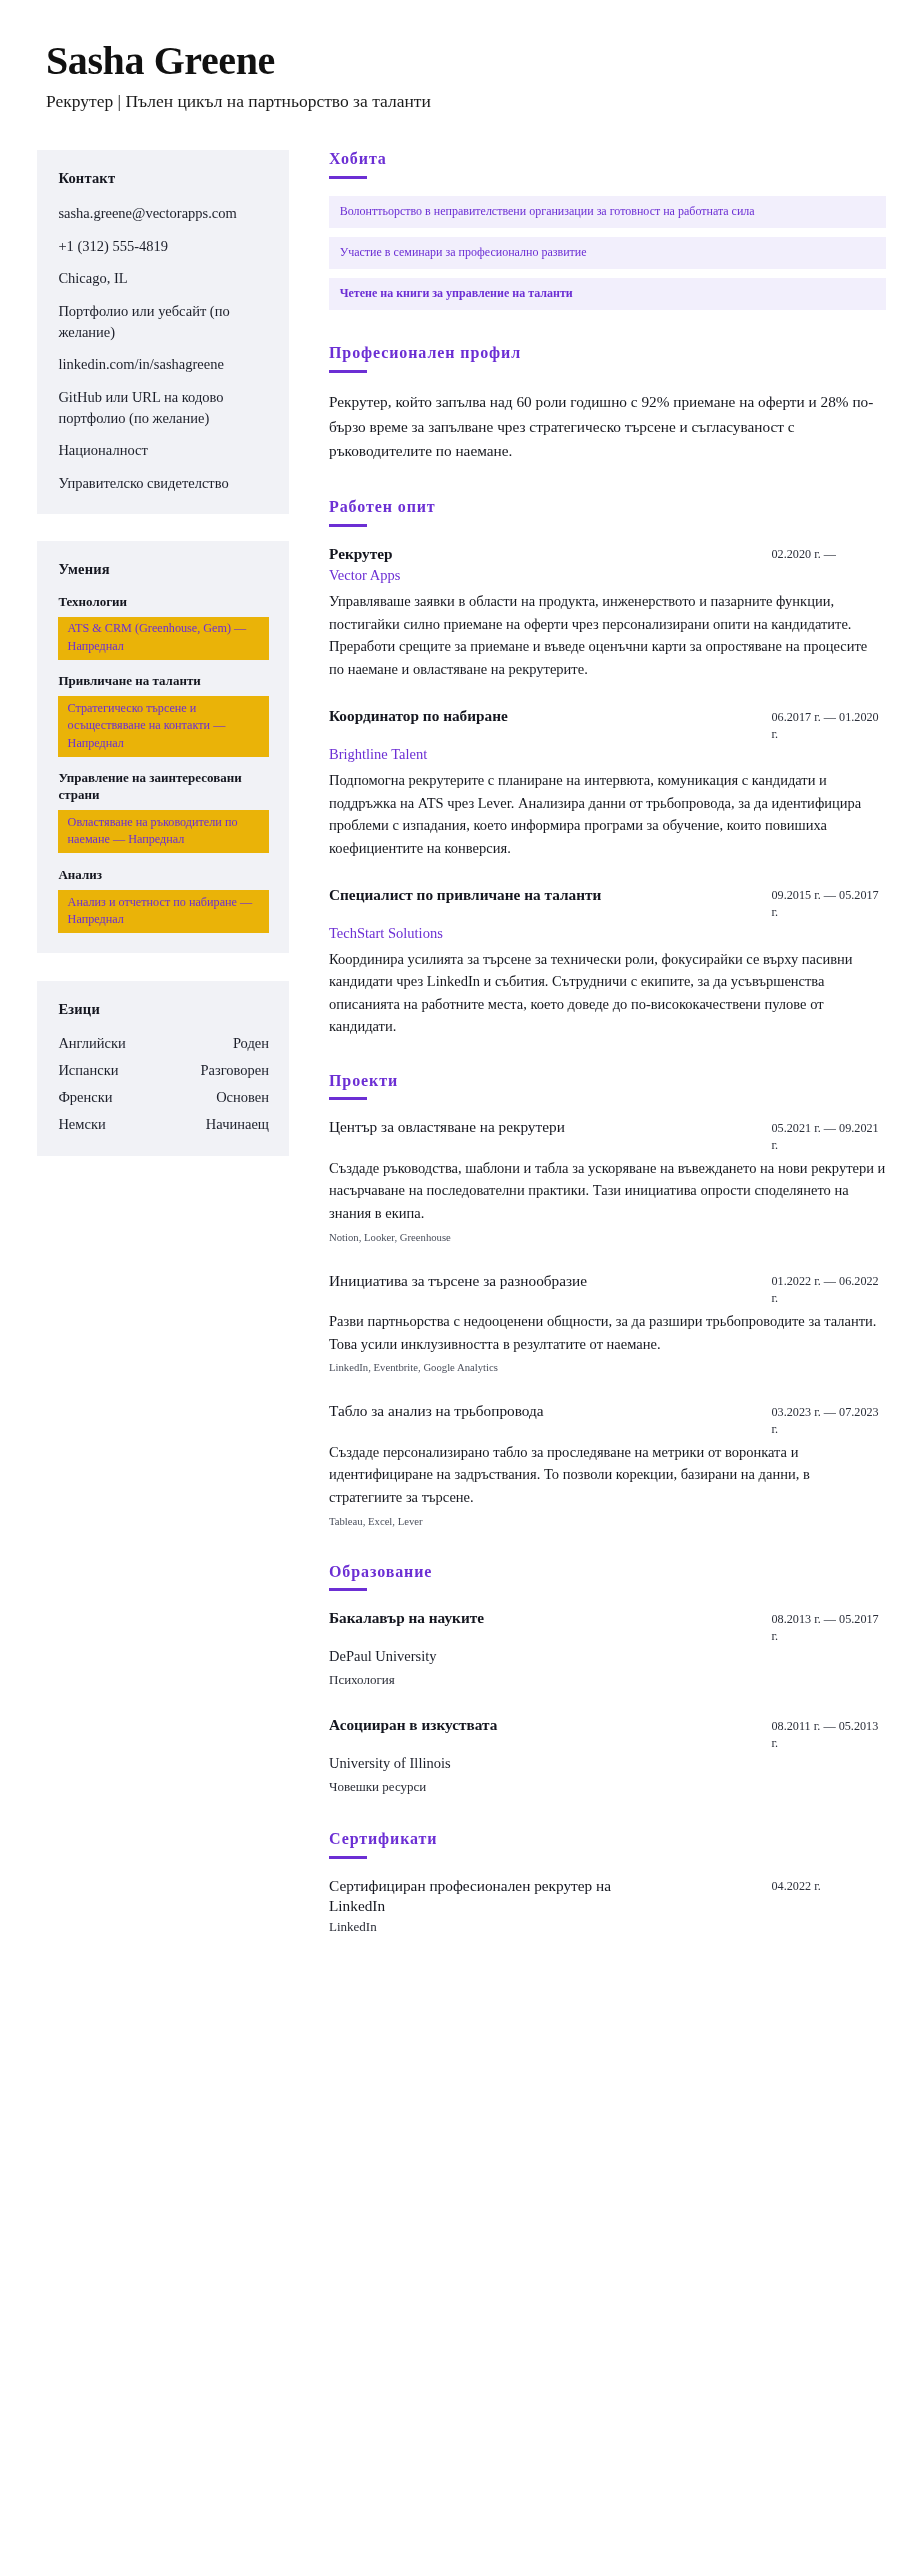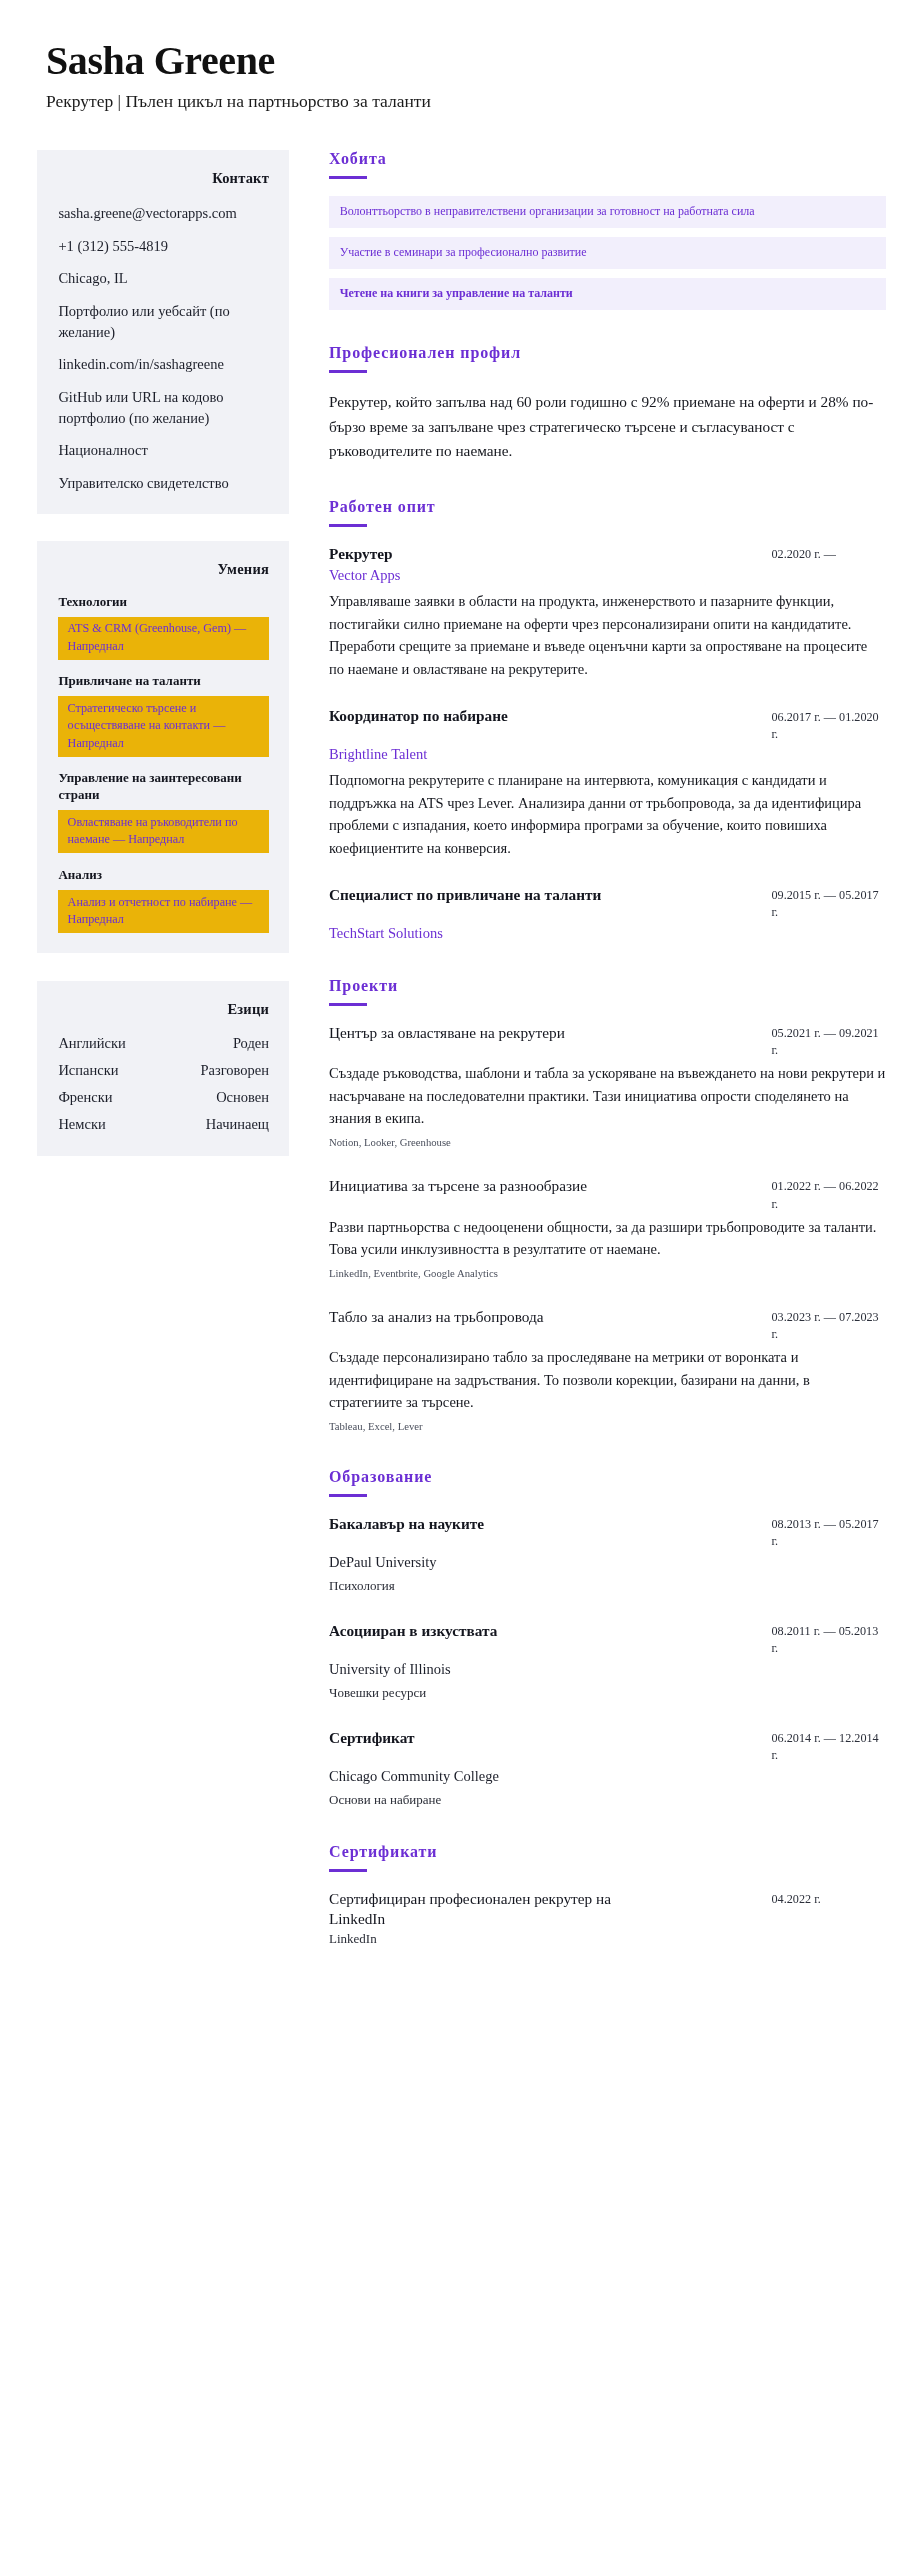--- a/index.html
+++ b/index.html
@@ -45,21 +45,20 @@
     background: #f1f2f6;
     padding: 20px 20px 20px 21.4px;
     margin-bottom: 27.5px;
   }
   .card-title {
     font-size: 14.5px;
     font-weight: 700;
     margin: 0 0 15.3px 0;
     color: #14161f;
     letter-spacing: 0.2px;
-    text-align: right;
   }
   .contact-line {
     font-size: 14.5px;
     line-height: 1.42;
     margin-bottom: 12.2px;
     color: #1c1f2a;
     word-break: break-word;
   }
   .contact-line:last-child { margin-bottom: 0; }
 
@@ -293,20 +292,21 @@
           <div class="entry-org">Brightline Talent</div>
           <p class="entry-desc">Подпомогна рекрутерите с планиране на интервюта, комуникация с кандидати и поддръжка на ATS чрез Lever. Анализира данни от трьбопровода, за да идентифицира проблеми с изпадания, което информира програми за обучение, които повишиха коефициентите на конверсия.</p>
         </article>
 
         <article class="entry">
           <div class="entry-head">
             <h3 class="entry-title">Специалист по привличане на таланти</h3>
             <div class="entry-dates">09.2015 г. — 05.2017 г.</div>
           </div>
           <div class="entry-org">TechStart Solutions</div>
+          <p class="entry-desc">Координира усилията за търсене за технически роли, фокусирайки се върху пасивни кандидати чрез LinkedIn и събития. Сътрудничи с екипите, за да усъвършенства описанията на работните места, което доведе до по-висококачествени пулове от кандидати.</p>
         </article>
       </section>
 
       <section class="section">
         <h2 class="section-title">Проекти</h2>
         <div class="section-rule"></div>
 
         <article class="entry">
           <div class="entry-head">
             <h3 class="entry-title normal">Център за овластяване на рекрутери</h3>
@@ -350,28 +350,20 @@
 
         <article class="entry">
           <div class="entry-head">
             <h3 class="entry-title">Асоцииран в изкуствата</h3>
             <div class="entry-dates">08.2011 г. — 05.2013 г.</div>
           </div>
           <div class="entry-org plain">University of Illinois</div>
           <p class="entry-sub">Човешки ресурси</p>
         </article>
 
-        <article class="entry">
-          <div class="entry-head">
-            <h3 class="entry-title">Сертификат</h3>
-            <div class="entry-dates">06.2014 г. — 12.2014 г.</div>
-          </div>
-          <div class="entry-org plain">Chicago Community College</div>
-          <p class="entry-sub">Основи на набиране</p>
-        </article>
       </section>
 
       <section class="section">
         <h2 class="section-title">Сертификати</h2>
         <div class="section-rule"></div>
 
         <article class="entry">
           <div class="entry-head">
             <h3 class="entry-title normal">Сертифициран професионален рекрутер на LinkedIn</h3>
             <div class="entry-dates">04.2022 г.</div>

